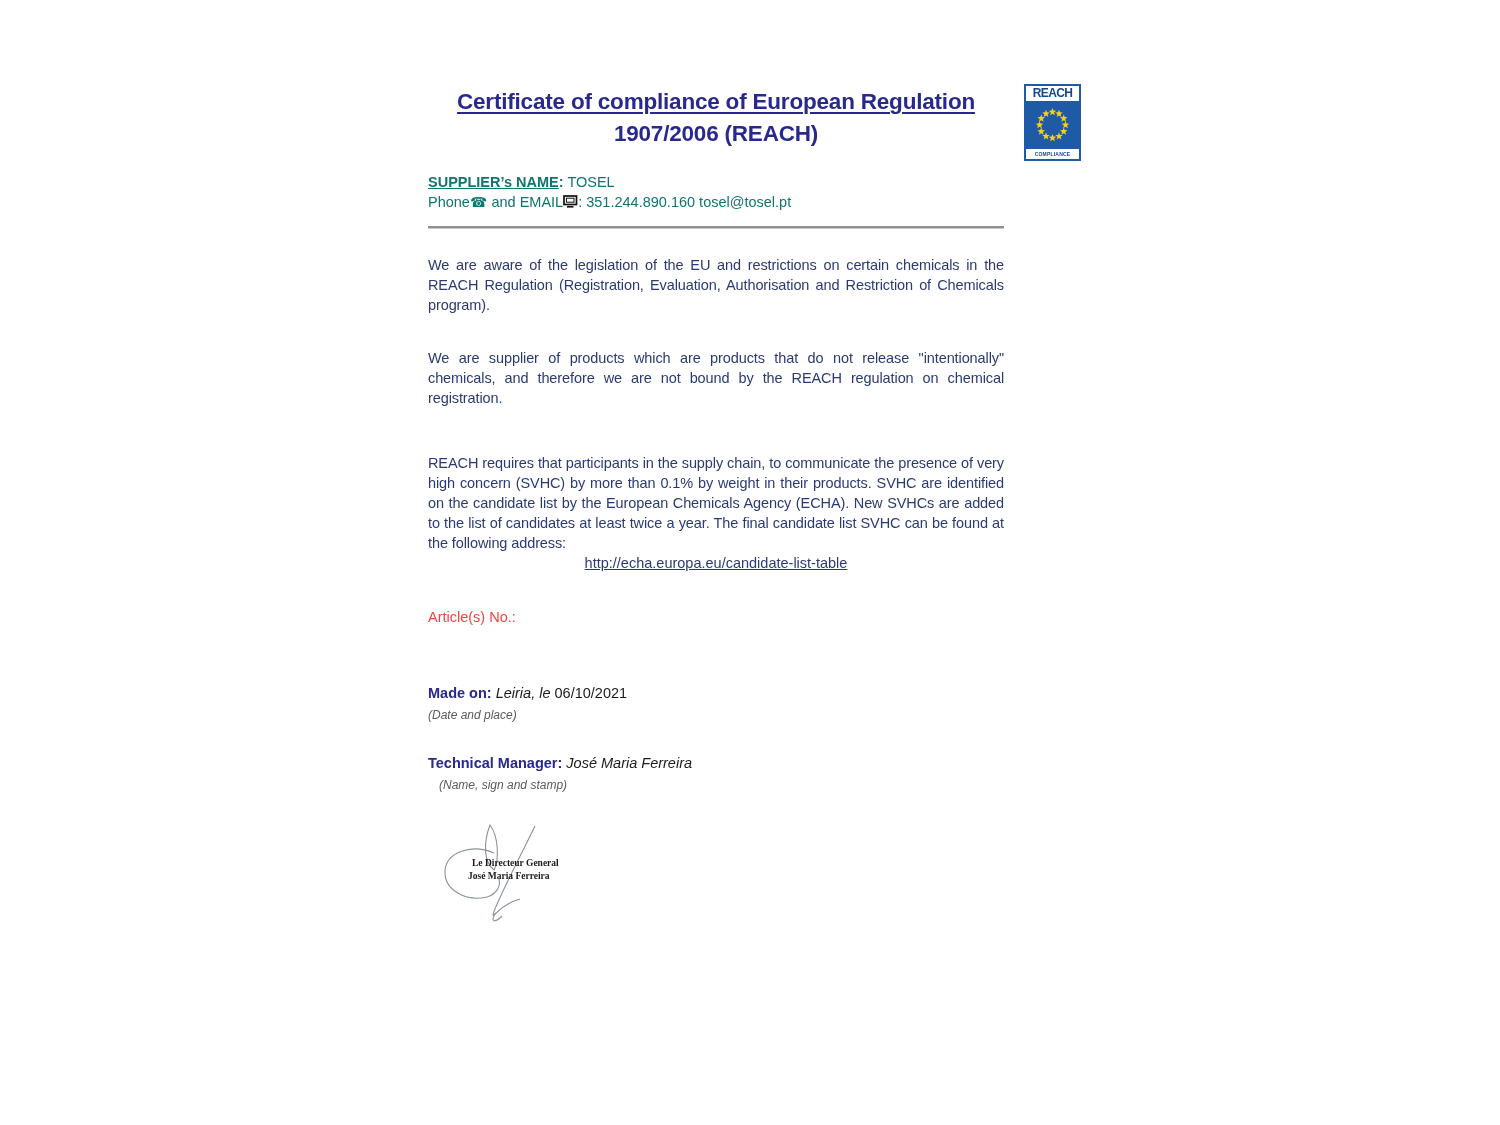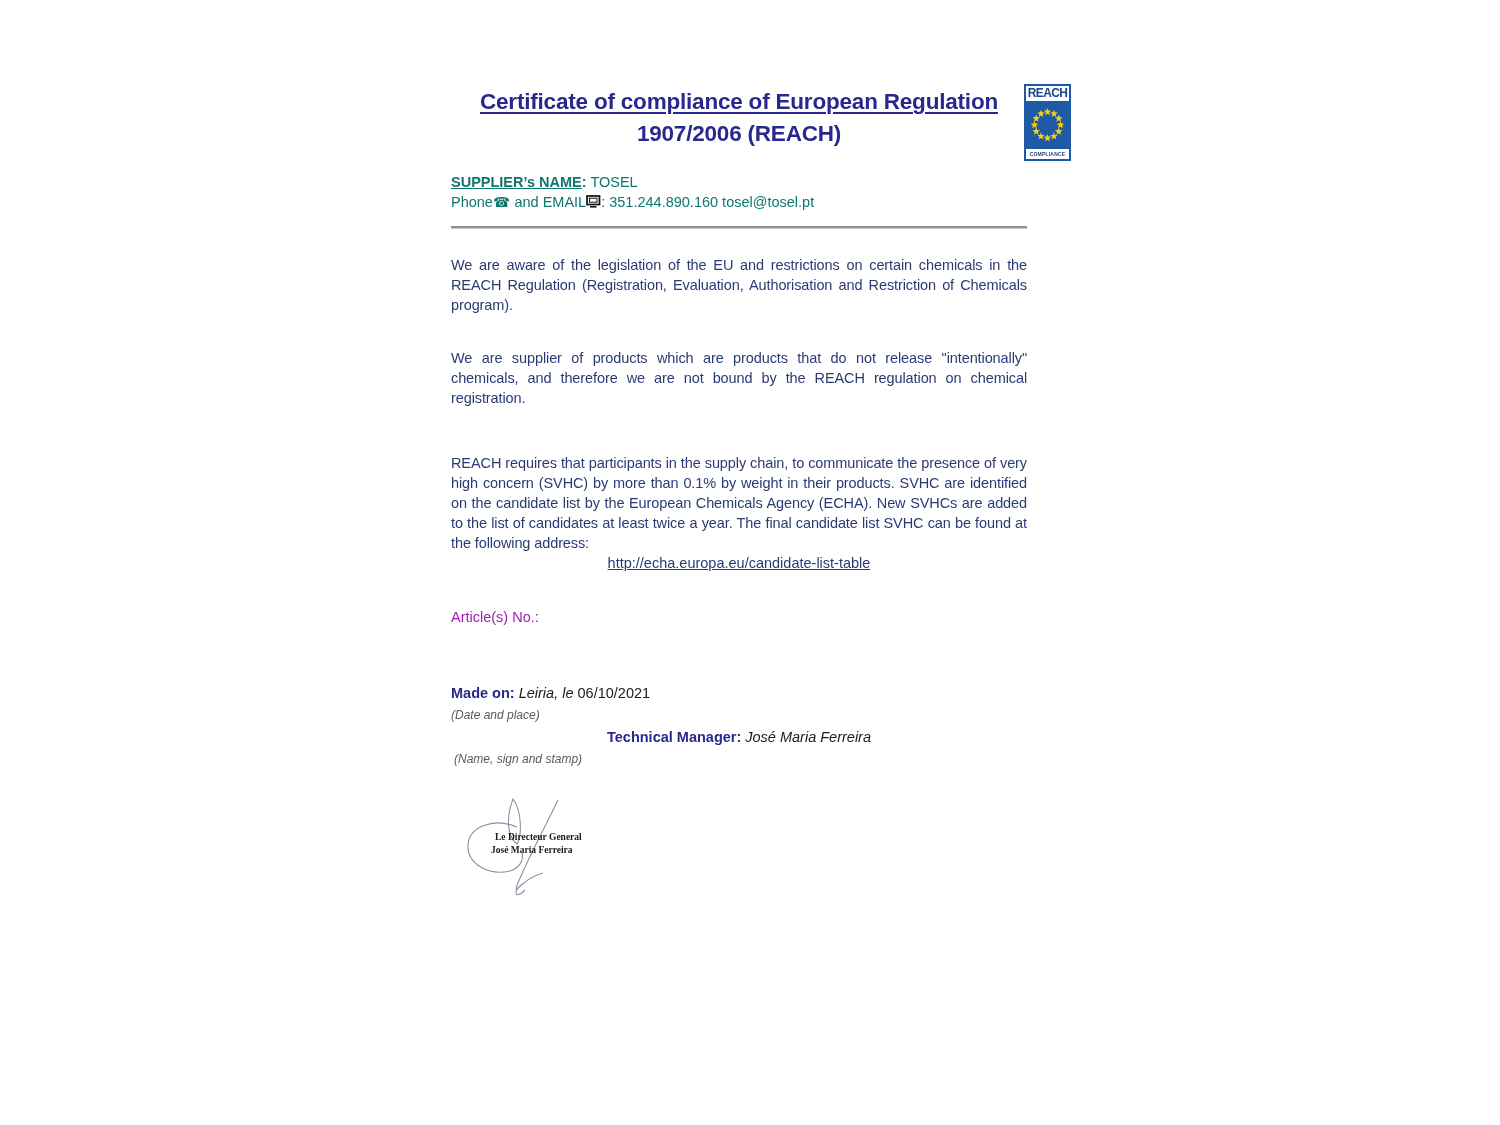--- a/index.html
+++ b/index.html
@@ -8,21 +8,21 @@
     background: #ffffff;
     font-family: "Liberation Sans", sans-serif;
     position: relative;
     overflow: hidden;
   }
   .page { position: absolute; inset: 0; background: #fff; }
 
   
   .doc {
     position: absolute;
-    left: 451px; top: 0;
+    left: 428px; top: 0;
     width: 576px;
     color: #1c1c1c;
     font-size: 14.5px;
     line-height: 20px;
   }
 
   
   .title {
     margin-top: 86px;
     text-align: center;
@@ -58,43 +58,43 @@
     letter-spacing: -0.1px;
   }
   .p1 { margin-top: 26px; }
   .p2 { margin-top: 33px; }
   .p3 { margin-top: 45px; }
   .p4 { margin-top: 38px; }
 
   .link-row { text-align: center; }
   .doclink { color: #2b3a74; text-decoration: underline; cursor: pointer; }
 
-  .article { margin-top: 34px; color: #a21caf; }
+  .article { margin-top: 34px; color: #ef4444; }
 
   .made-on { margin-top: 56px; }
   .navy { color: #28288e; }
   .blk { color: #1c1c1c; }
   .i { font-style: italic; }
   .caption {
     margin-top: 2px;
     font-size: 12px;
     font-style: italic;
     color: #5a5a5a;
   }
-  .manager { margin-top: 2px; text-align: center; }
-  .c2 { margin-left: 3px; }
+  .manager { margin-top: 28px; }
+  .c2 { margin-left: 11px; }
 
   .signature { margin-top: 14px; margin-left: 4px; width: 170px; height: 125px; }
   .sig-text { font-family: "Liberation Serif", serif; font-size: 9.5px; font-weight: 600; fill: #1a1a1a; }
 
   
   .logo {
     position: absolute;
     left: 1024px; top: 84px;
-    width: 47px; height: 77px;
+    width: 57px; height: 77px;
     border: 2px solid #1e5aa5;
     background: #f9a8d4;
     display: flex;
     flex-direction: column;
   }
   .logo-top {
     color: #17468f;
     font-weight: bold;
     font-size: 12px;
     letter-spacing: -0.6px;

